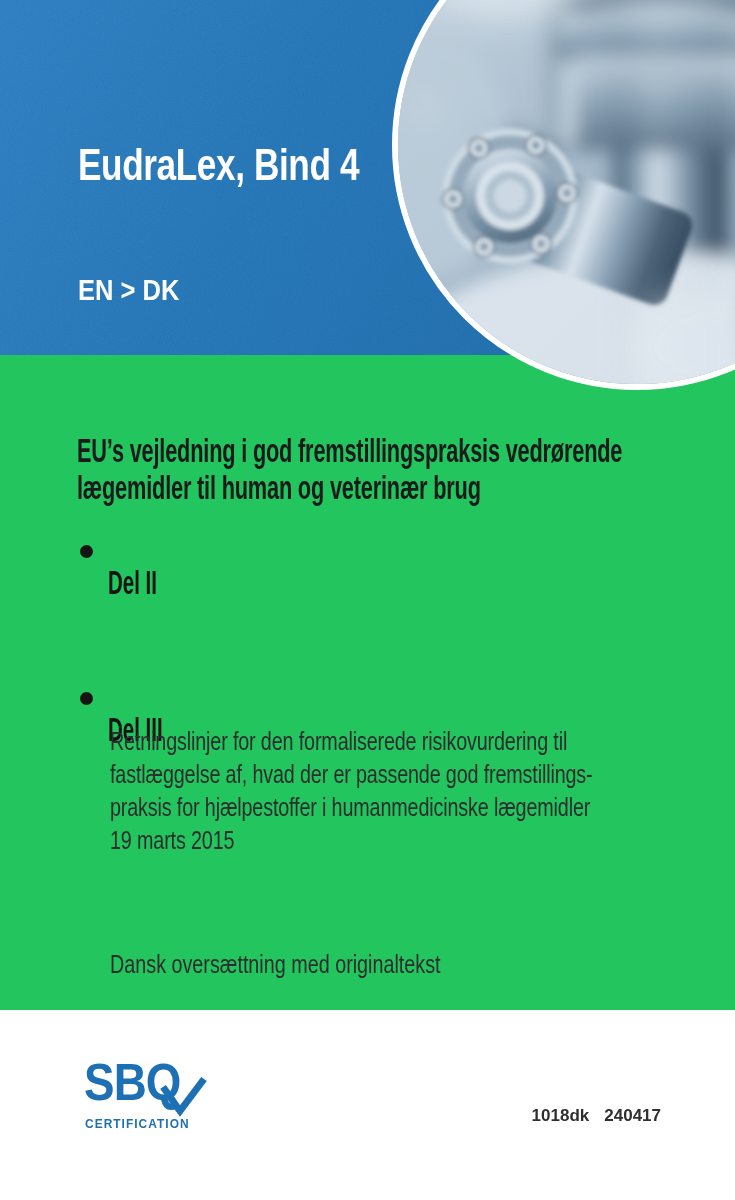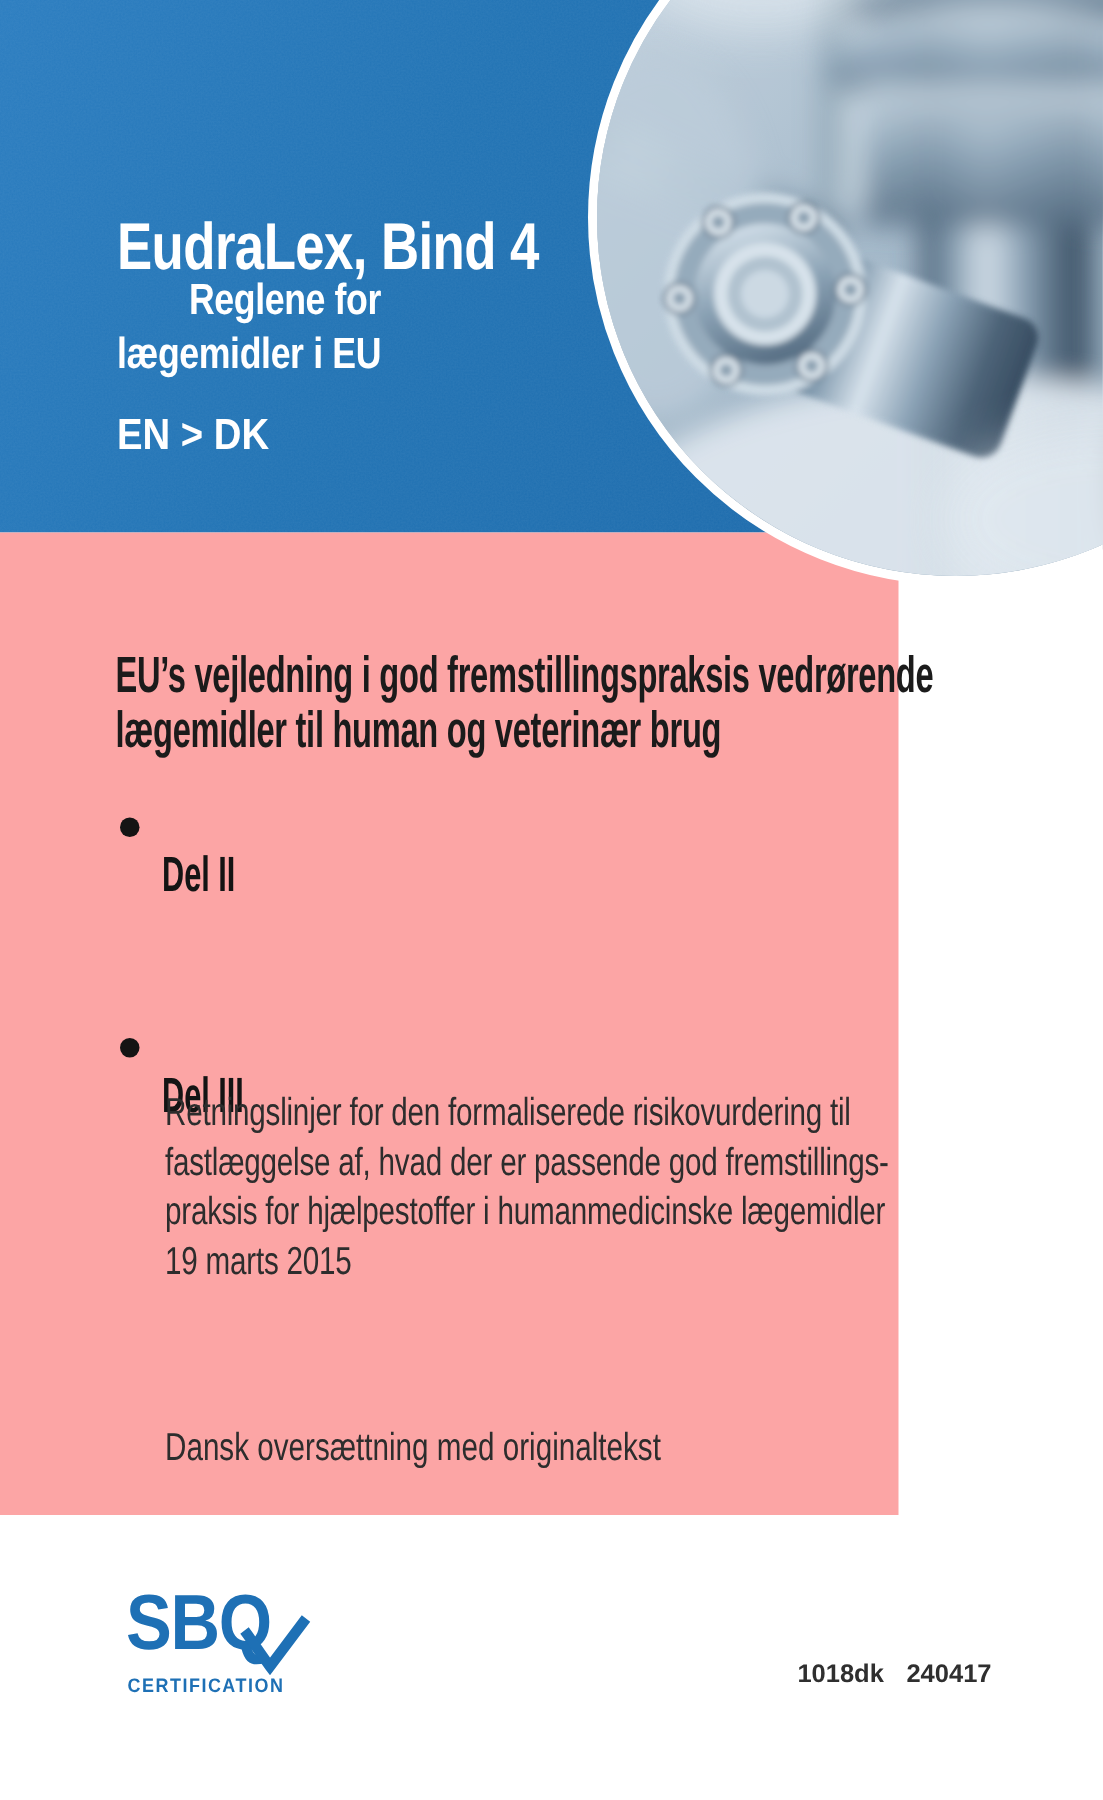--- a/index.html
+++ b/index.html
@@ -32,22 +32,22 @@
     white-space:nowrap;transform:scaleX(0.88);transform-origin:0 0;
   }
   
   .photo-circle{
     position:absolute;left:392px;top:-100px;width:490px;height:490px;
     box-sizing:border-box;border:6px solid #ffffff;border-radius:50%;
     overflow:hidden;z-index:5;background:#a9bccb;
   }
   
   .content{
-    position:absolute;left:0;top:355px;width:599px;height:655px;
-    background:#fca5a5;
+    position:absolute;left:0;top:355px;width:735px;height:655px;
+    background:#22c55e;
   }
   .heading{position:absolute;left:77px;top:49px;color:#1b1b1b;font-size:34px;font-weight:700;line-height:37px;letter-spacing:-0.3px;}
   .heading .ln{white-space:nowrap;transform:scaleX(0.64);transform-origin:0 0;}
   .bullet{position:absolute;width:13px;height:13px;border-radius:50%;background:#141414;left:80px;}
   .b2{top:190px;}
   .b3{top:337px;}
   .part-label{position:absolute;left:108px;color:#141414;font-size:33px;font-weight:700;line-height:34px;white-space:nowrap;transform:scaleX(0.62);transform-origin:0 0;}
   .pl2{top:178px;}
   .pl3{top:325px;}
   .part-desc{position:absolute;left:110px;color:#2d2d2d;font-size:26px;font-weight:400;line-height:33px;letter-spacing:-0.2px;}
@@ -77,24 +77,20 @@
 
   <header class="hero">
     <svg class="hero-texture" width="735" height="355" aria-hidden="true">
       <filter id="grain">
         <feTurbulence type="fractalNoise" baseFrequency="0.85" numOctaves="2" seed="7"></feTurbulence>
         <feColorMatrix type="matrix" values="0 0 0 0 1  0 0 0 0 1  0 0 0 0 1  0 0 0 0.06 0"></feColorMatrix>
       </filter>
       <rect width="735" height="355" filter="url(#grain)"></rect>
     </svg>
     <h1 class="hero-title">EudraLex, Bind 4</h1>
-    <div class="hero-subtitle">
-      <div class="ln">Reglene for</div>
-      <div class="ln">lægemidler i EU</div>
-    </div>
     <div class="hero-lang">EN &gt; DK</div>
   </header>
 
   <div class="photo-circle">
     <svg viewBox="0 0 478 478" width="478" height="478" aria-hidden="true">
       <defs>
         <linearGradient id="bgG" x1="0" y1="0" x2="1" y2="1">
           <stop offset="0" stop-color="#d6e0e9"></stop>
           <stop offset="0.5" stop-color="#abbdcc"></stop>
           <stop offset="1" stop-color="#8ba1b4"></stop>

